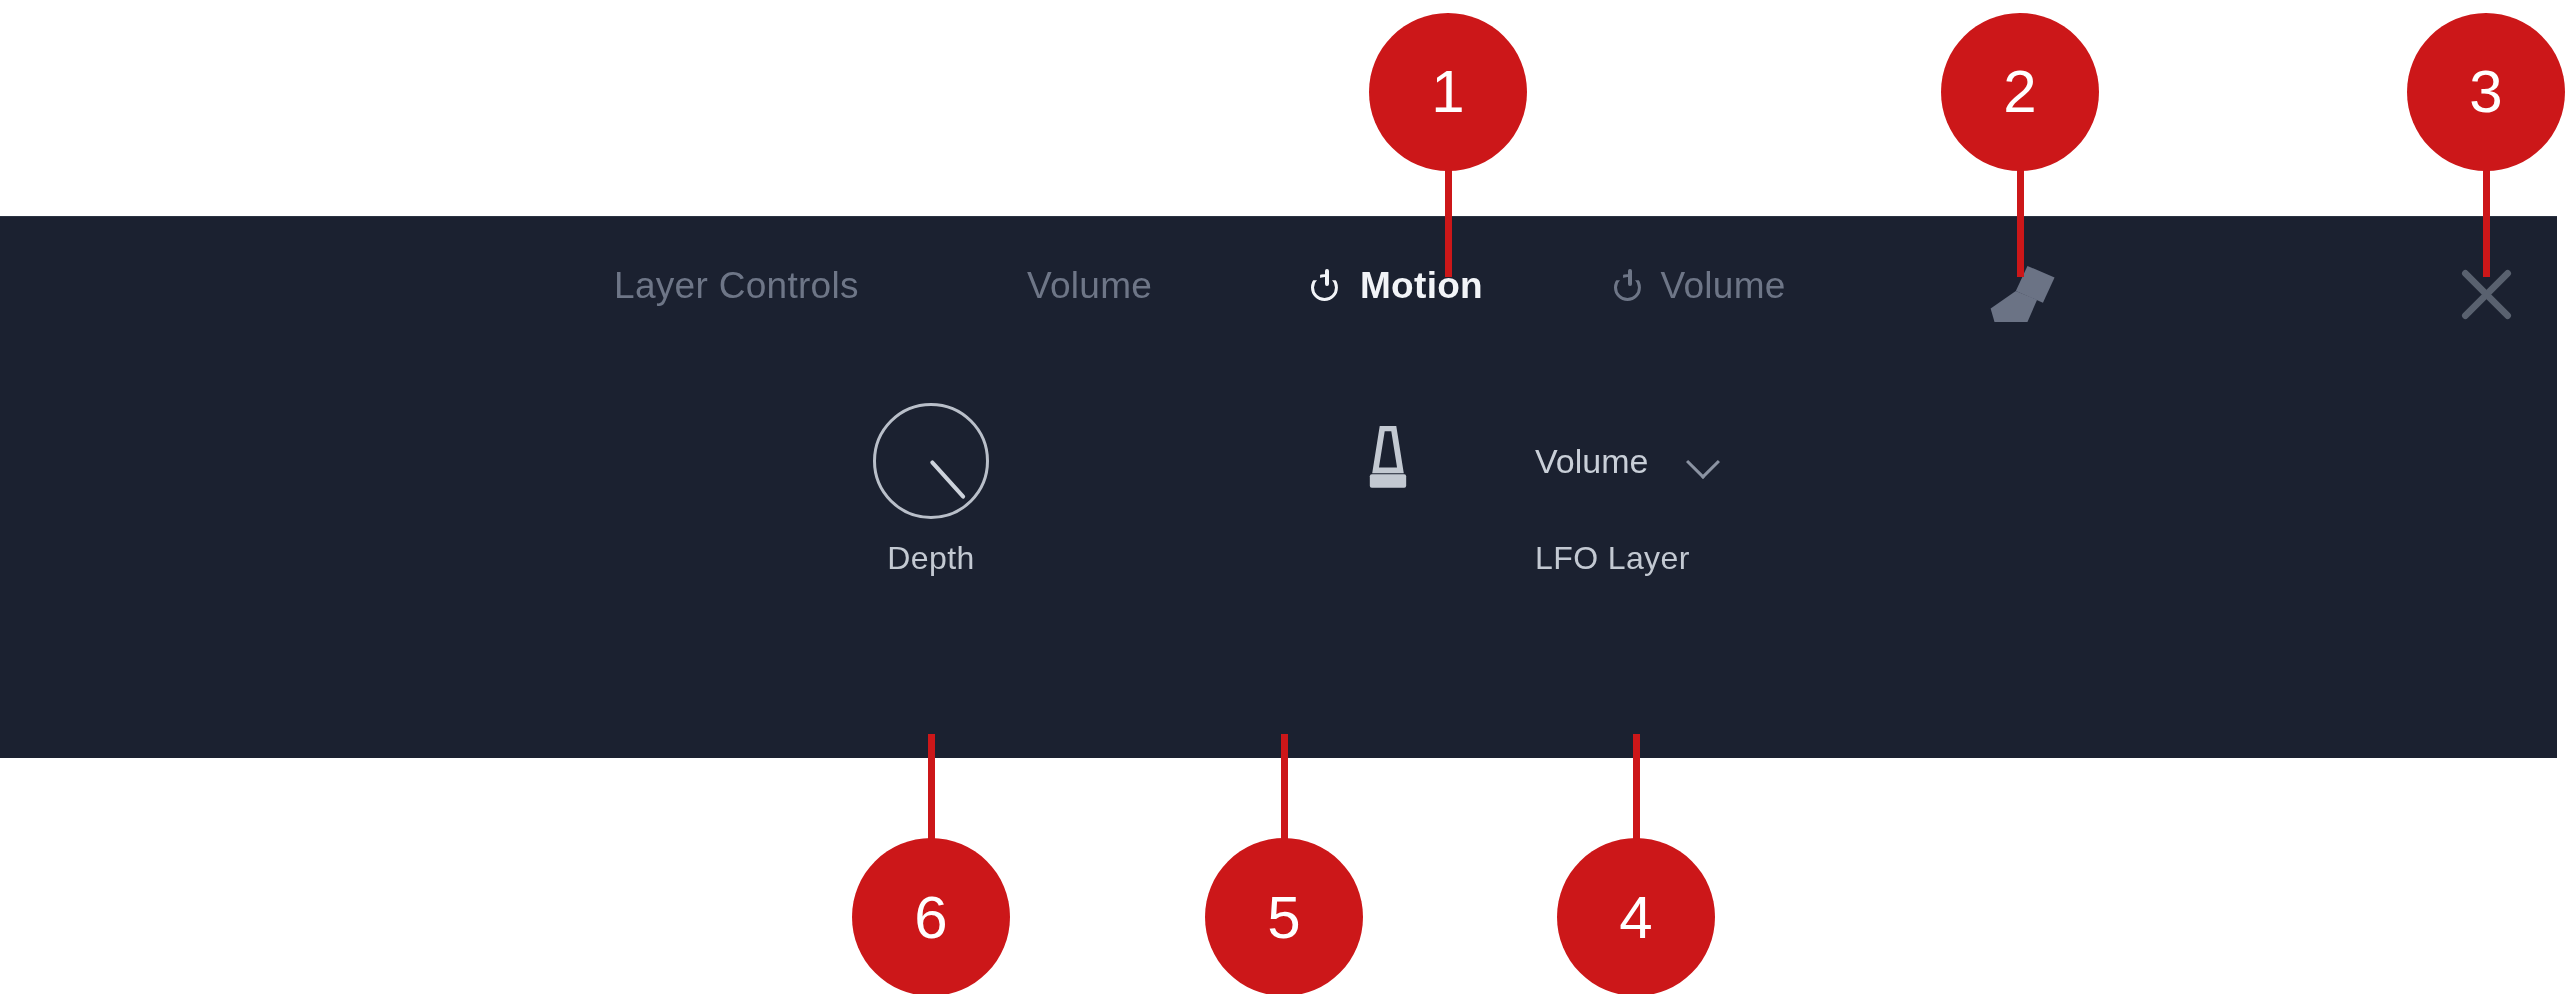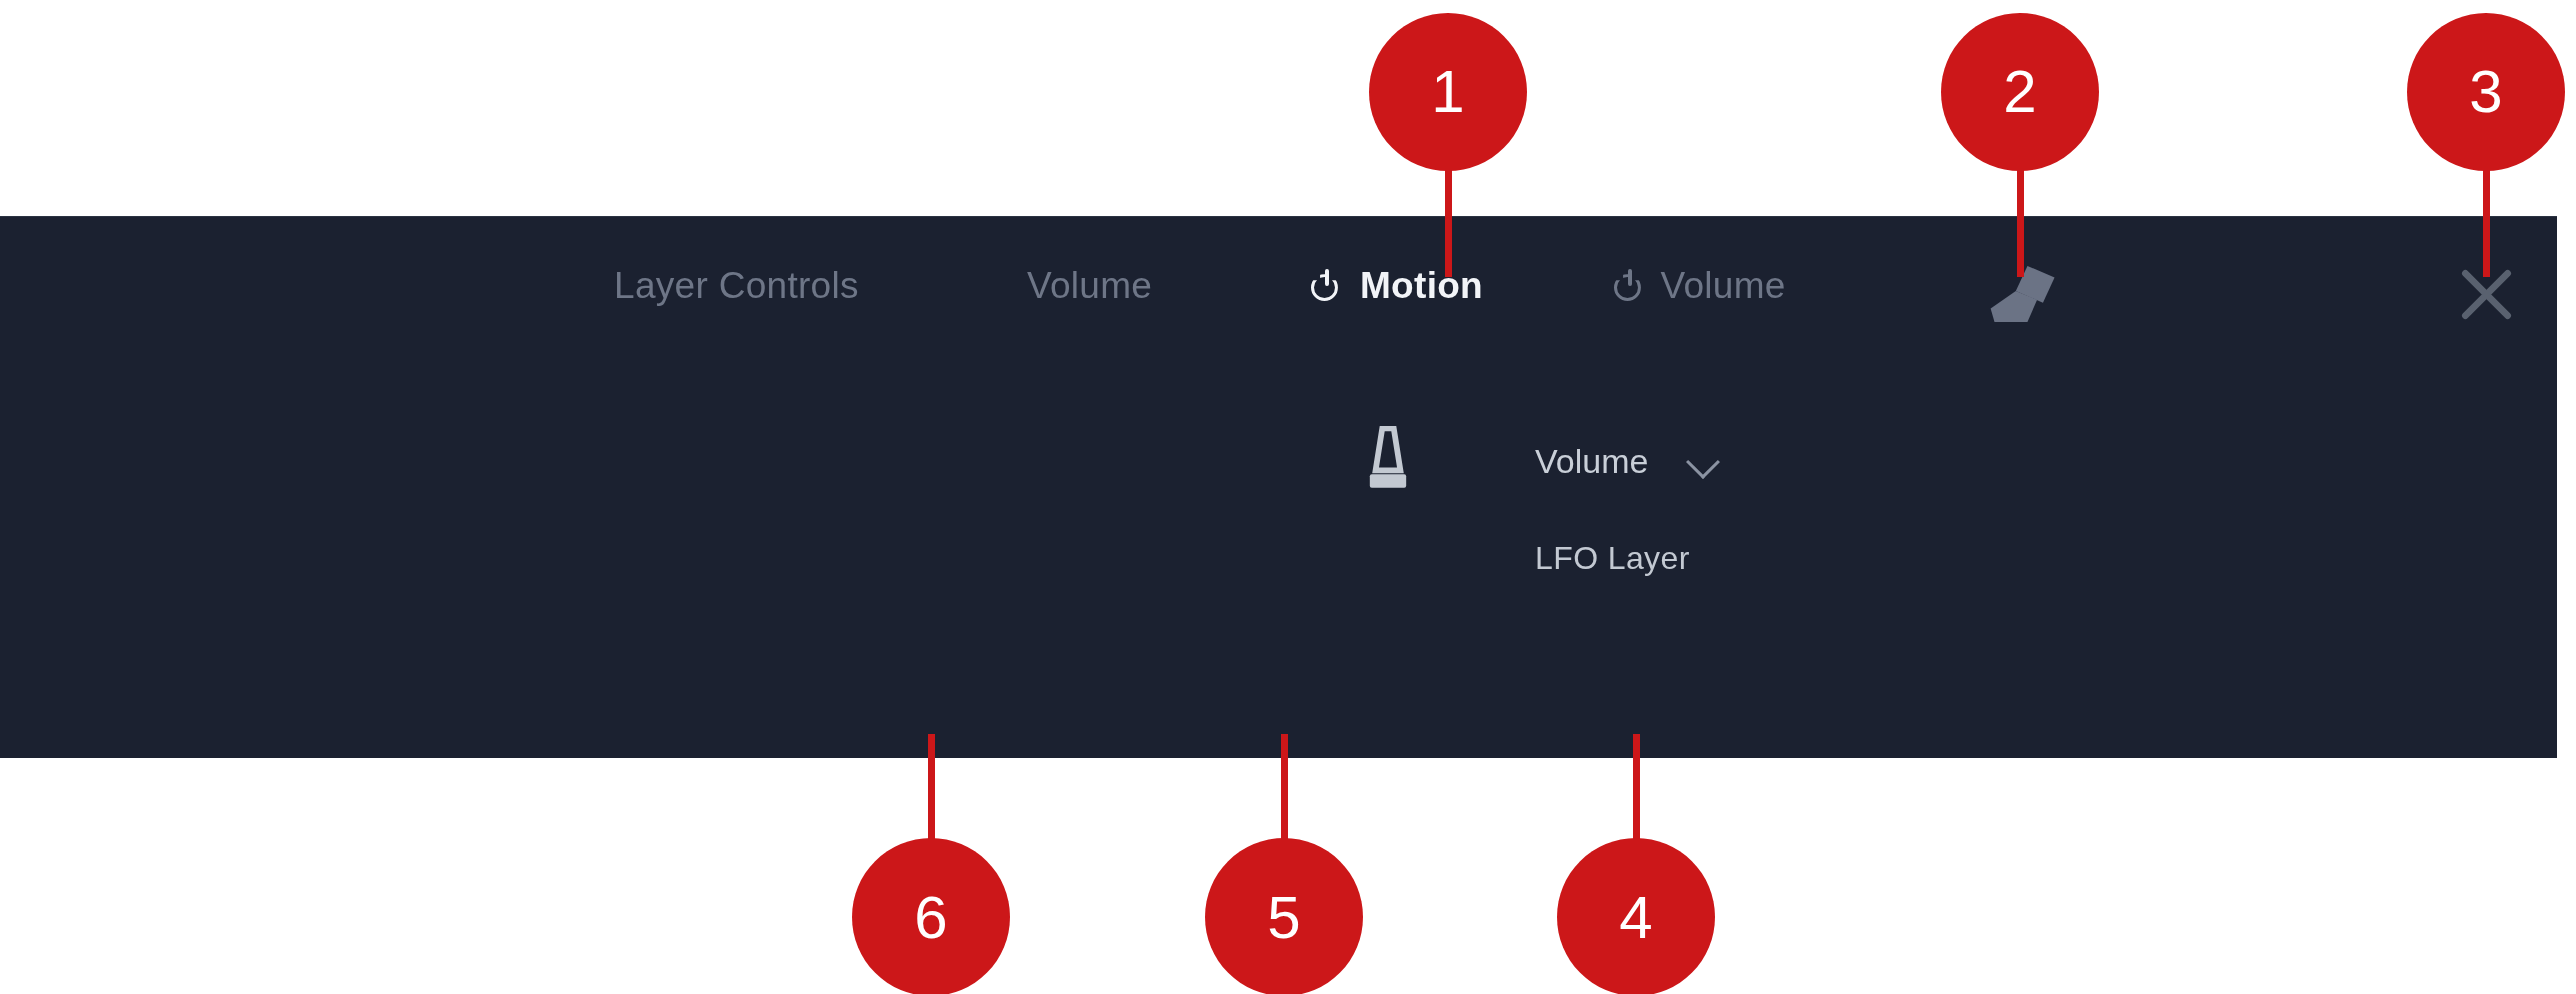--- a/index.html
+++ b/index.html
@@ -259,20 +259,27 @@
         <g stroke="#59616f" stroke-width="7" stroke-linecap="round">
           <line x1="16" y1="16" x2="60" y2="60"></line>
           <line x1="60" y1="16" x2="16" y2="60"></line>
         </g>
       </svg>
     </div>
   </div>
 
   <div id="controls-row">
 
+    <div class="control" id="ctl-depth">
+      <div class="knob-wrap">
+        <div class="knob"></div>
+        <div class="knob-pointer" id="depth-pointer" style="transform: rotate(318deg); height: 50px;"></div>
+      </div>
+      <div class="control-label">Depth</div>
+    </div>
 
 
     <div id="metronome-icon">
       <svg width="44" height="64" viewBox="0 0 46 66">
         <g fill="#c3c9d2">
           <path d="M17 2 L29 2 L36 46 L10 46 Z" fill="none" stroke="#c3c9d2" stroke-width="6"></path>
           <rect x="4" y="50" width="38" height="14" rx="2"></rect>
         </g>
       </svg>
     </div>

